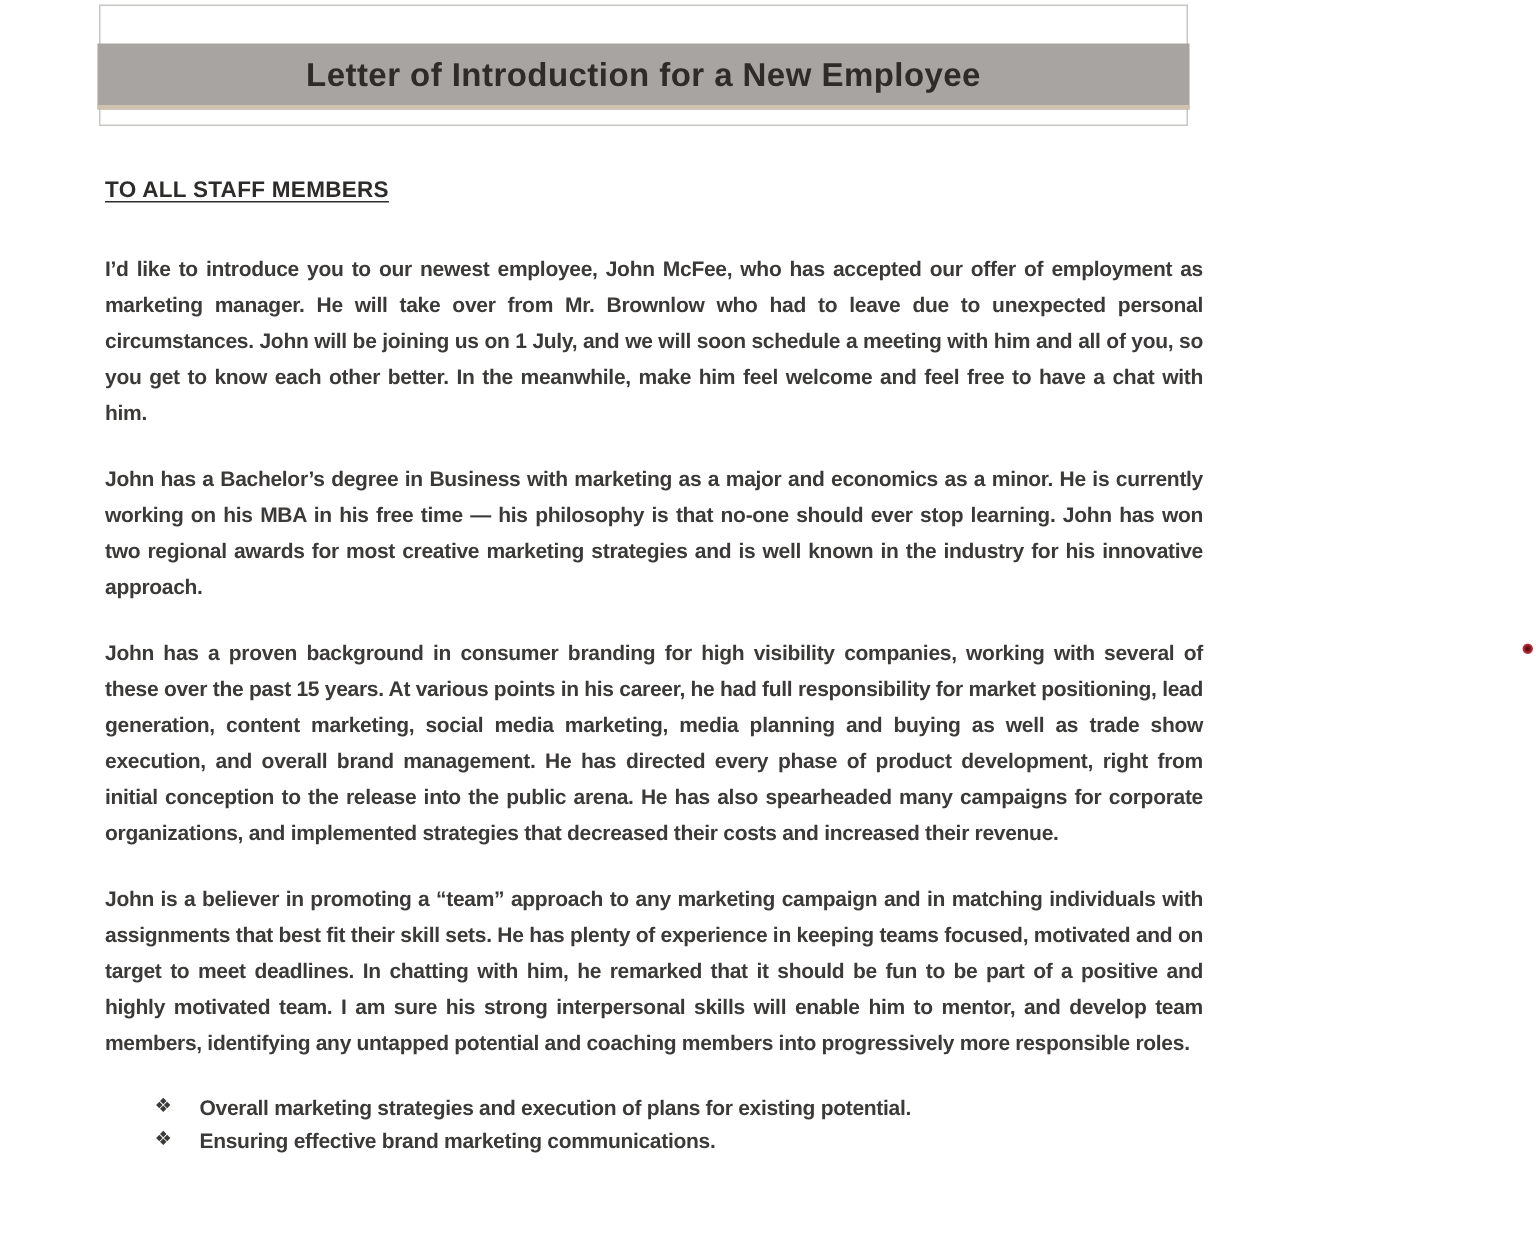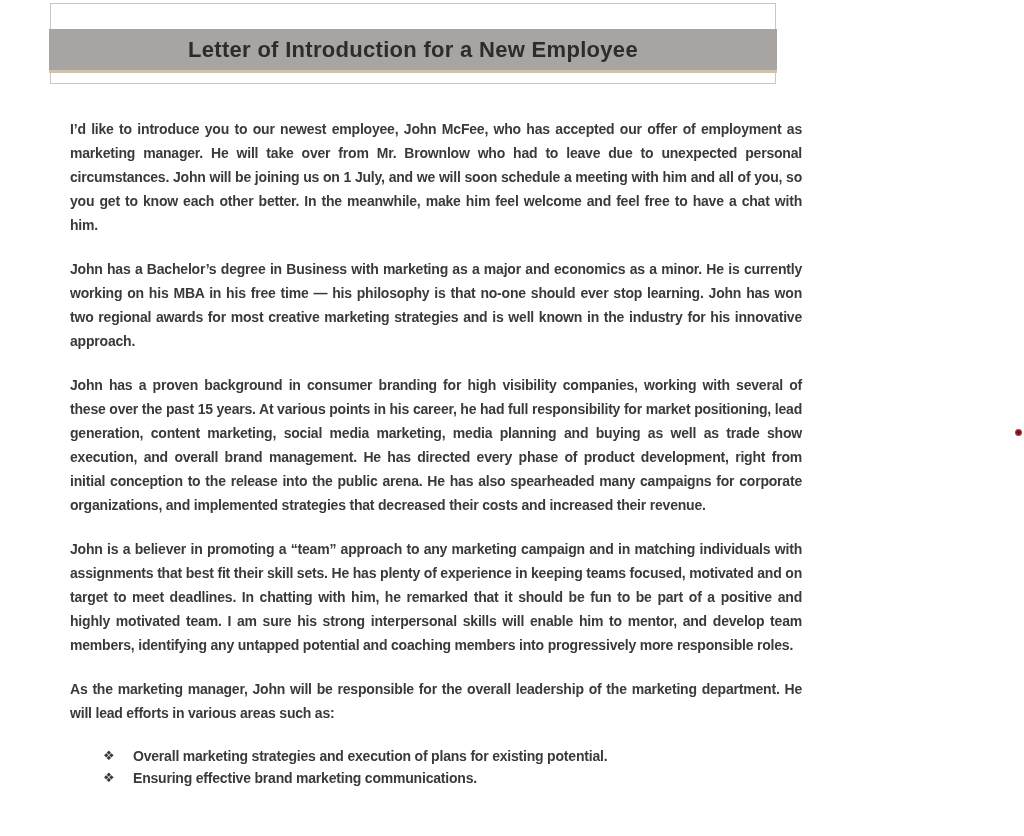--- a/index.html
+++ b/index.html
@@ -7,21 +7,21 @@
     width: 1024px; height: 836px;
     background: #ffffff;
     font-family: "Liberation Sans", sans-serif;
     position: relative;
     overflow: hidden;
   }
 
   
   .header-box {
     position: absolute;
-    left: 50px; top: 3px;
+    left: 66px; top: 3px;
     width: 724px; height: 79px;
     border: 1px solid #c9c7c4;
     background: #ffffff;
   }
   .header-bar {
     position: absolute;
     left: -2px; right: -2px; top: 25px;
     height: 41px;
     background: #a7a4a1;
     border-bottom: 3px solid #cfc2ae;
@@ -94,26 +94,26 @@
 
 <div>
 
   <div class="header-box">
     <div class="header-bar">
       <h1 class="header-title">Letter of Introduction for a New Employee</h1>
     </div>
   </div>
 
   <div class="content">
+    <h2 class="salutation">TO ALL STAFF MEMBERS</h2>
 
     <p>I’d like to introduce you to our newest employee, John McFee, who has accepted our offer of employment as marketing manager. He will take over from Mr. Brownlow who had to leave due to unexpected personal circumstances. John will be joining us on 1 July, and we will soon schedule a meeting with him and all of you, so you get to know each other better. In the meanwhile, make him feel welcome and feel free to have a chat with him.</p>
     <p>John has a Bachelor’s degree in Business with marketing as a major and economics as a minor. He is currently working on his MBA in his free time — his philosophy is that no-one should ever stop learning. John has won two regional awards for most creative marketing strategies and is well known in the industry for his innovative approach.</p>
     <p>John has a proven background in consumer branding for high visibility companies, working with several of these over the past 15 years. At various points in his career, he had full responsibility for market positioning, lead generation, content marketing, social media marketing, media planning and buying as well as trade show execution, and overall brand management.  He has directed every phase of product development, right from initial conception to the release into the public arena. He has also spearheaded many campaigns for corporate organizations, and implemented strategies that decreased their costs and increased their revenue.</p>
     <p>John is a believer in promoting a “team” approach to any marketing campaign and in matching individuals with assignments that best fit their skill sets.  He has plenty of experience in keeping teams focused, motivated and on target to meet deadlines. In chatting with him, he remarked that it should be fun to be part of a positive and highly motivated team.  I am sure his strong interpersonal skills will enable him to mentor, and develop team members, identifying any untapped potential and coaching members into progressively more responsible roles.</p>
-    <p>As the marketing manager, John will be responsible for the overall leadership of the marketing department. He will lead efforts in various areas such as:</p>
 
     <ul class="responsibilities">
       <li>
         <span class="bullet">❖</span>
         <span class="item-text">Overall marketing strategies and execution of plans for existing potential.</span>
       </li>
       <li>
         <span class="bullet">❖</span>
         <span class="item-text">Ensuring effective brand marketing communications.</span>
       </li>

